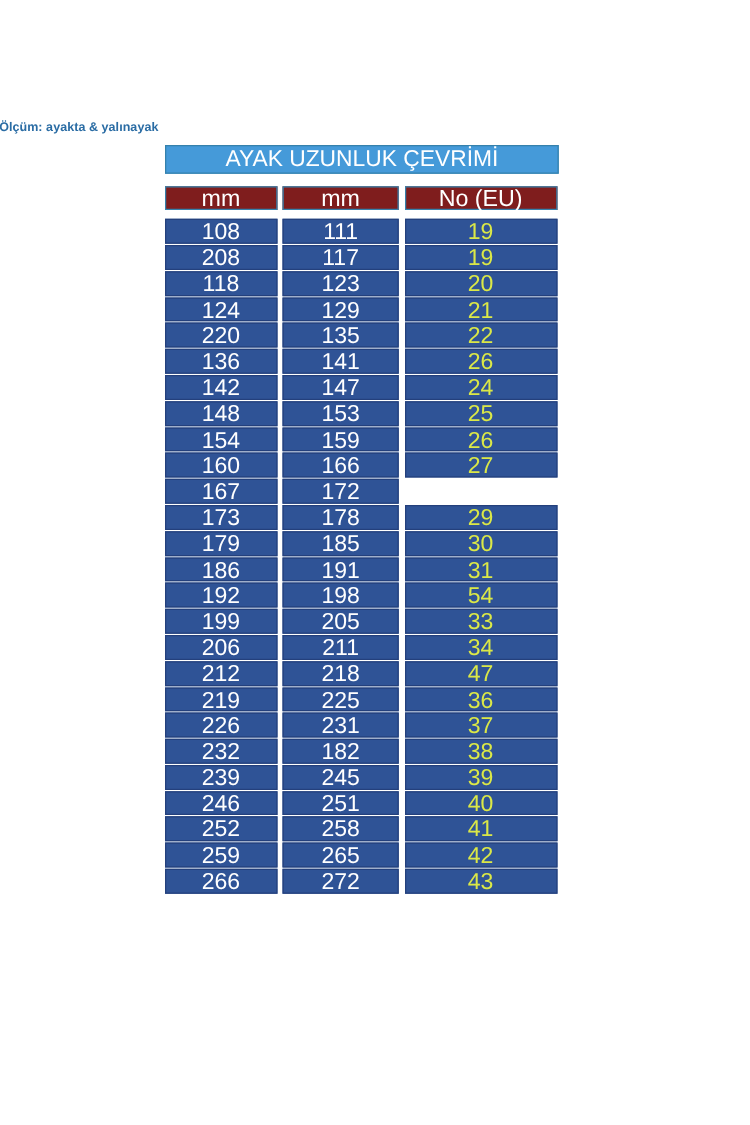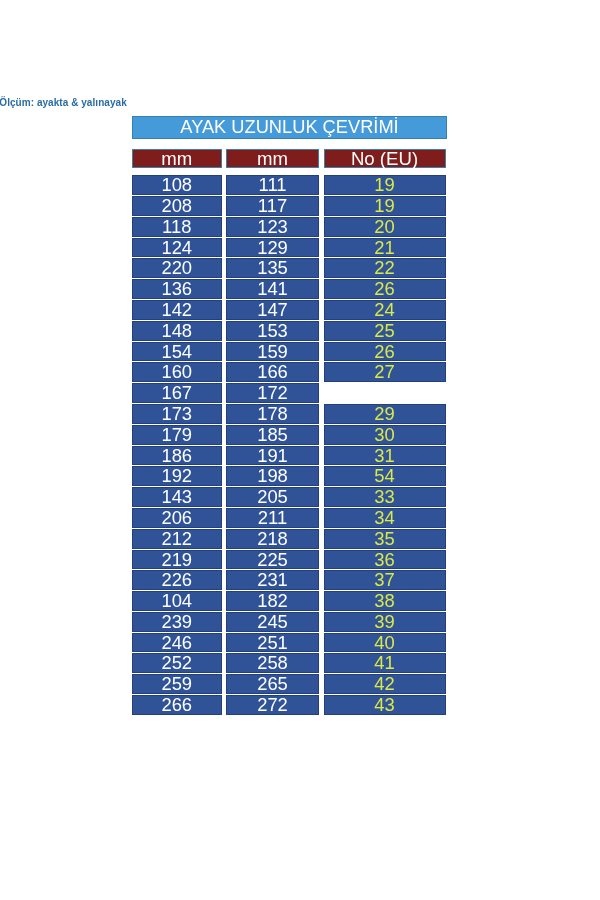--- a/index.html
+++ b/index.html
@@ -177,46 +177,46 @@
           <div class="cell c1">186</div>
           <div class="cell c2">191</div>
           <div class="cell c3">31</div>
         </div>
         <div class="row">
           <div class="cell c1">192</div>
           <div class="cell c2">198</div>
           <div class="cell c3">54</div>
         </div>
         <div class="row">
-          <div class="cell c1">143</div>
+          <div class="cell c1">199</div>
           <div class="cell c2">205</div>
           <div class="cell c3">33</div>
         </div>
         <div class="row">
           <div class="cell c1">206</div>
           <div class="cell c2">211</div>
           <div class="cell c3">34</div>
         </div>
         <div class="row">
           <div class="cell c1">212</div>
           <div class="cell c2">218</div>
-          <div class="cell c3">35</div>
+          <div class="cell c3">47</div>
         </div>
         <div class="row">
           <div class="cell c1">219</div>
           <div class="cell c2">225</div>
           <div class="cell c3">36</div>
         </div>
         <div class="row">
           <div class="cell c1">226</div>
           <div class="cell c2">231</div>
           <div class="cell c3">37</div>
         </div>
         <div class="row">
-          <div class="cell c1">104</div>
+          <div class="cell c1">232</div>
           <div class="cell c2">182</div>
           <div class="cell c3">38</div>
         </div>
         <div class="row">
           <div class="cell c1">239</div>
           <div class="cell c2">245</div>
           <div class="cell c3">39</div>
         </div>
         <div class="row">
           <div class="cell c1">246</div>

